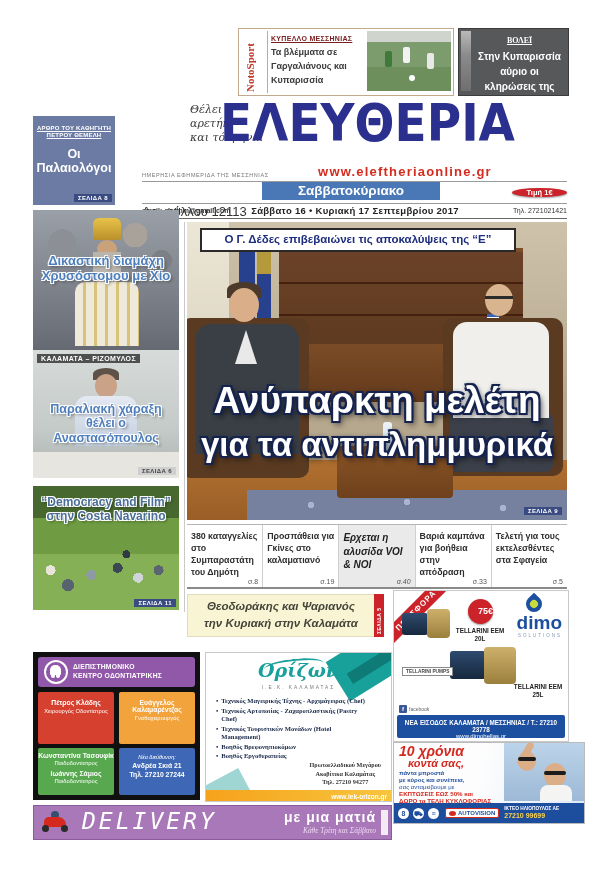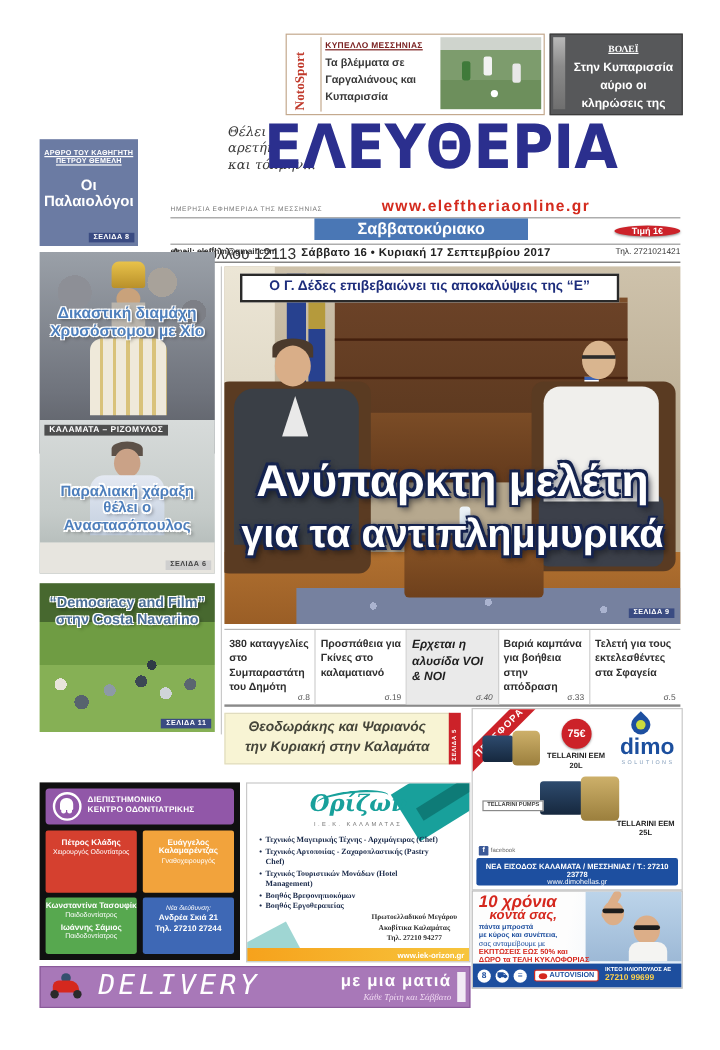--- a/index.html
+++ b/index.html
@@ -154,36 +154,36 @@
   .dimo{left:393px;top:590px;width:174px;height:150px;background:#fff;border:1px solid #c9c9c9;overflow:hidden;}
   .dimo-ribbon{position:absolute;left:-30px;top:12px;width:104px;height:15px;background:var(--accent_red,#cc2229);
                transform:rotate(-45deg);color:#fff;font-size:8px;font-weight:bold;text-align:center;line-height:15px;letter-spacing:1px;}
   .drop{position:absolute;right:26px;top:5px;width:16px;height:16px;background:#1d4fa0;
         border-radius:0 50% 50% 50%;transform:rotate(45deg);}
   .drop::after{content:"";position:absolute;left:4px;top:4px;width:8px;height:8px;background:#cadb3e;border-radius:50%;}
   .dimo-logo{position:absolute;right:6px;top:22px;font-size:19px;font-weight:bold;color:#1c4f9e;line-height:1;}
   .dimo-sub{position:absolute;right:6px;top:42px;font-size:4.5px;letter-spacing:2px;color:#7f9ab8;}
   .price{color:#fff;font-weight:bold;background:var(--accent_red,#cc2229);border-radius:50%;
          text-align:center;position:absolute;box-shadow:0 1px 2px rgba(0,0,0,.4);}
-  .p1{left:74px;top:8px;width:25px;height:25px;font-size:9px;line-height:25px;}
+  .p1{left:74px;top:8px;width:25px;height:25px;font-size:9px;line-height:25px;text-align:right;}
   .prod{position:absolute;font-size:6.3px;font-weight:bold;color:#222;text-align:center;line-height:1.3;}
   .pump{position:absolute;}
   .pump .motor{position:absolute;left:0;top:4px;width:55%;height:60%;background:linear-gradient(#2e4b6e,#16283e);border-radius:3px;}
   .pump .head{position:absolute;right:0;top:0;width:48%;height:80%;background:linear-gradient(#cdb06a,#9b7f3d);border-radius:4px;}
   .brandbox{position:absolute;left:8px;top:76px;border:1px solid #8a8a8a;font-size:4.8px;font-weight:bold;
             color:#444;padding:1px 3px;background:#fff;}
   .fbrow{position:absolute;left:5px;bottom:28px;display:flex;align-items:center;gap:2px;font-size:5px;color:#666;}
   .fbic{width:8px;height:8px;background:#3b5998;color:#fff;font-size:6px;font-weight:bold;text-align:center;line-height:8px;border-radius:1px;}
   .dimo-bar{position:absolute;left:3px;right:3px;bottom:3px;height:23px;background:var(--dimo_blue,#1d4fa0);
             border-radius:2px;color:#fff;text-align:center;}
   .dimo-bar .l1{font-size:6.3px;font-weight:bold;margin-top:4px;}
   .dimo-bar .l2{font-size:6px;}
 
   
-  .auto{left:393px;top:742px;width:174px;height:80px;background:linear-gradient(100deg,#fdfdfd 45%,#dce9f6);border:1px solid #bbb;overflow:hidden;}
+  .auto{left:393px;top:742px;width:174px;height:80px;background:linear-gradient(100deg,#fdfdfd 45%,#dce9f6);border:1px solid #bbb;overflow:hidden;padding-left:16px;}
   .av-photo{position:absolute;right:0;top:0;width:80px;height:58px;background:linear-gradient(#bcd4ea,#9db9d6);}
   .av-head{position:absolute;border-radius:50%;background:#dcae88;}
   .av-glass{position:absolute;height:4px;background:#1c1c1c;border-radius:2px;}
   .av-arm{position:absolute;width:7px;height:26px;background:#dcae88;border-radius:4px;transform:rotate(30deg);}
   .av-h1{position:absolute;left:5px;top:1px;font-size:14px;font-weight:bold;font-style:italic;color:#d5281e;line-height:1;}
   .av-h2{position:absolute;left:14px;top:14px;font-size:11px;font-weight:bold;font-style:italic;color:#d5281e;}
   .av-blue{position:absolute;left:5px;font-size:6px;font-weight:bold;color:#1d4e9e;}
   .av-red{position:absolute;left:5px;font-size:6.2px;font-weight:bold;color:#d5281e;}
   .av-fine{position:absolute;left:5px;top:56px;width:86px;height:3px;background:repeating-linear-gradient(90deg,#9aa 0 6px,transparent 6px 8px);}
   .av-bar{position:absolute;left:0;right:0;bottom:0;height:20px;background:var(--autovision_blue,#1d4e9e);display:flex;align-items:center;}

